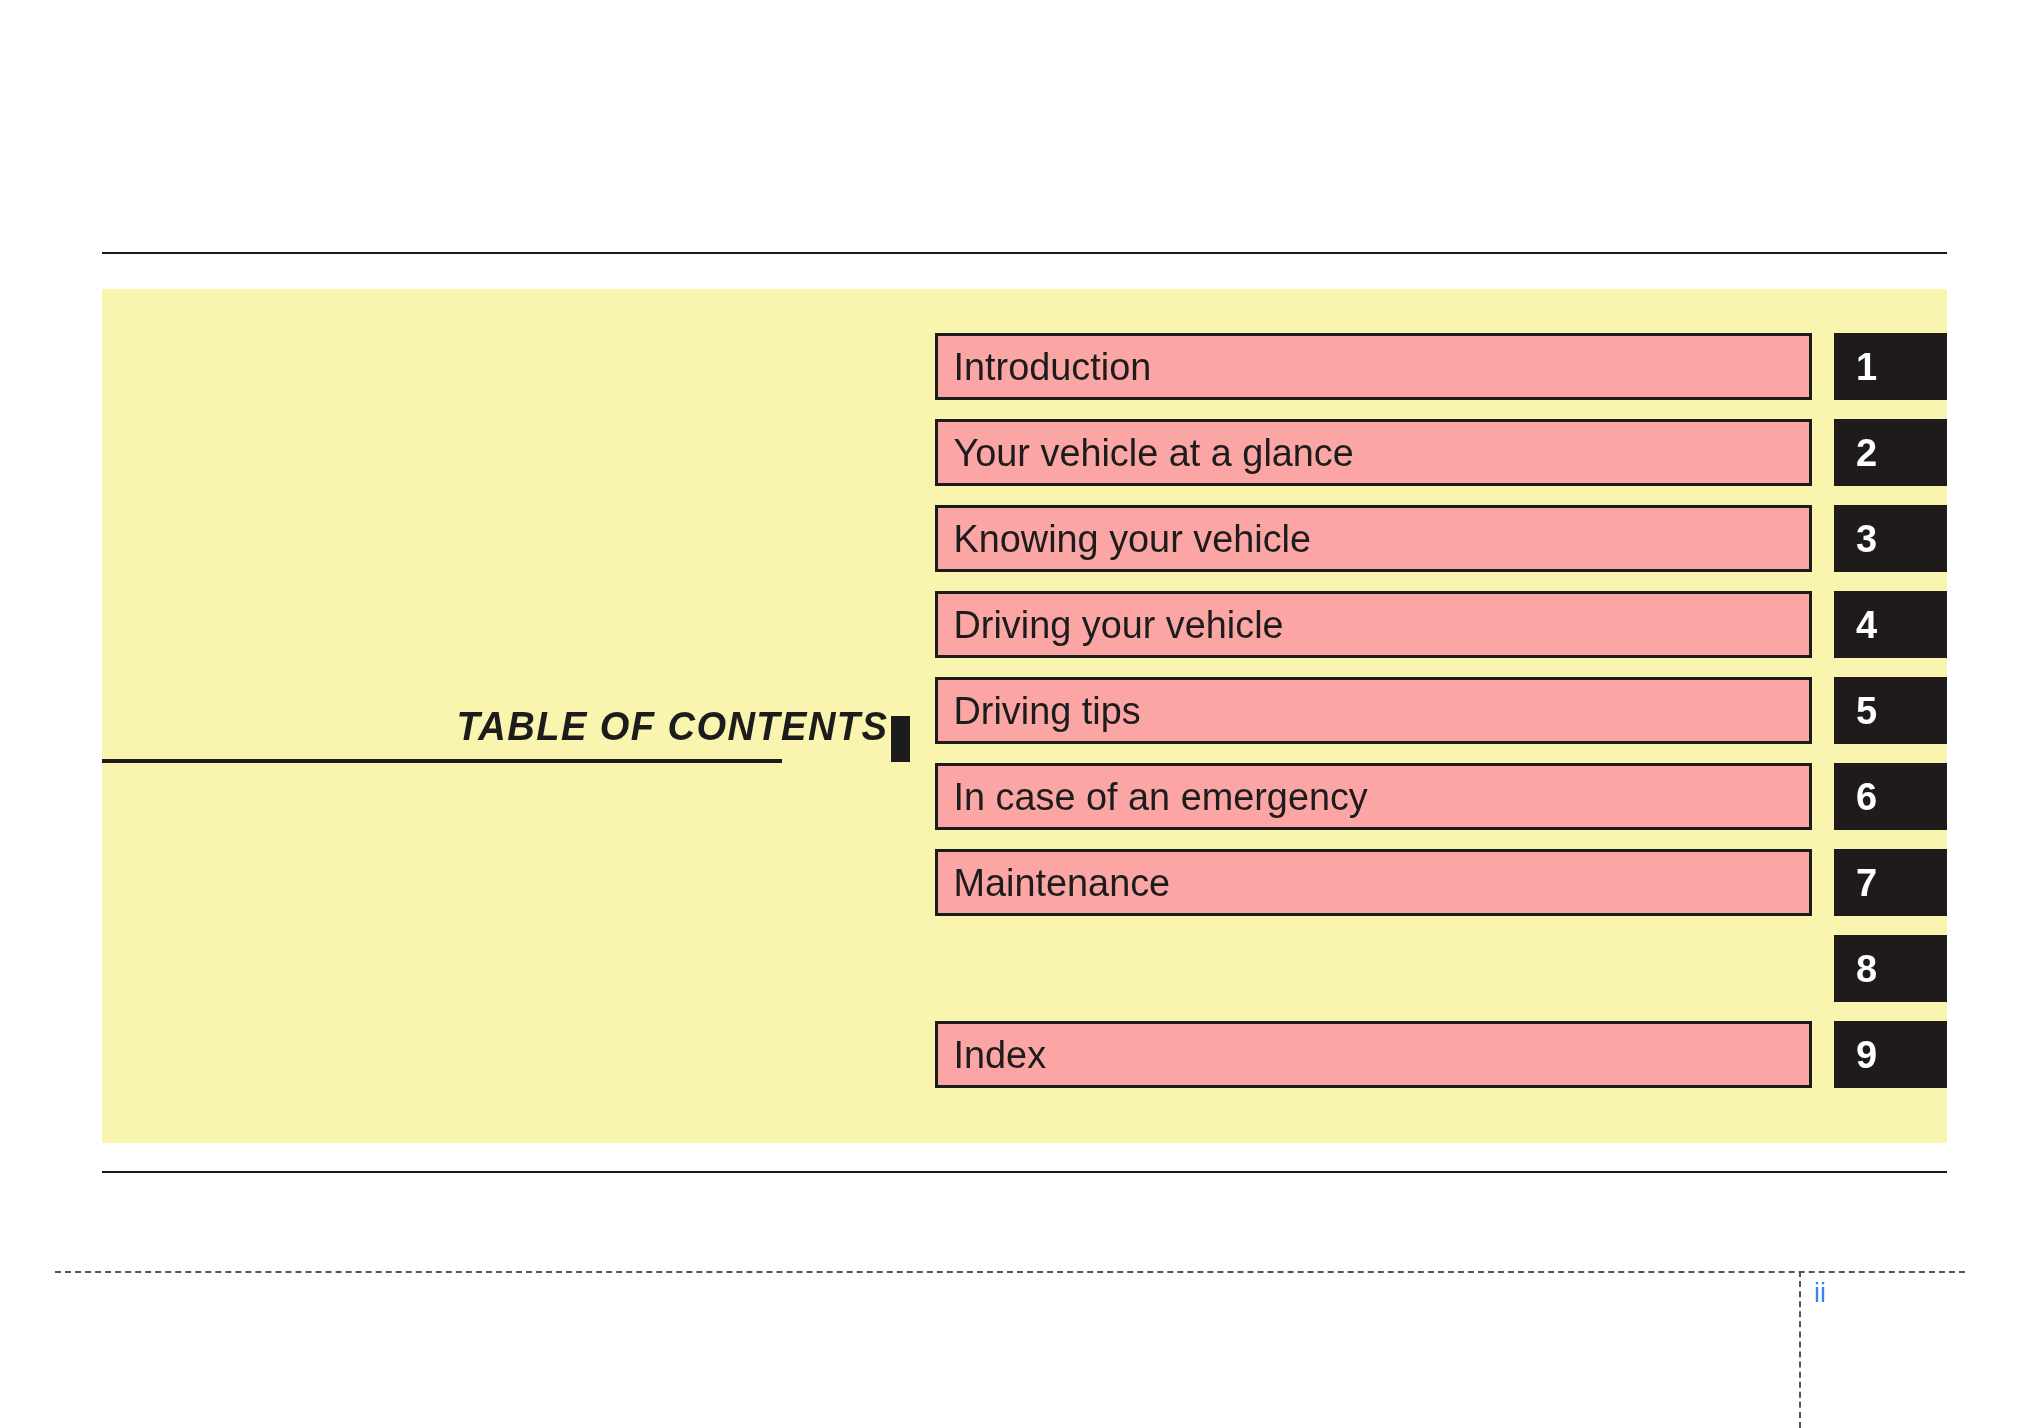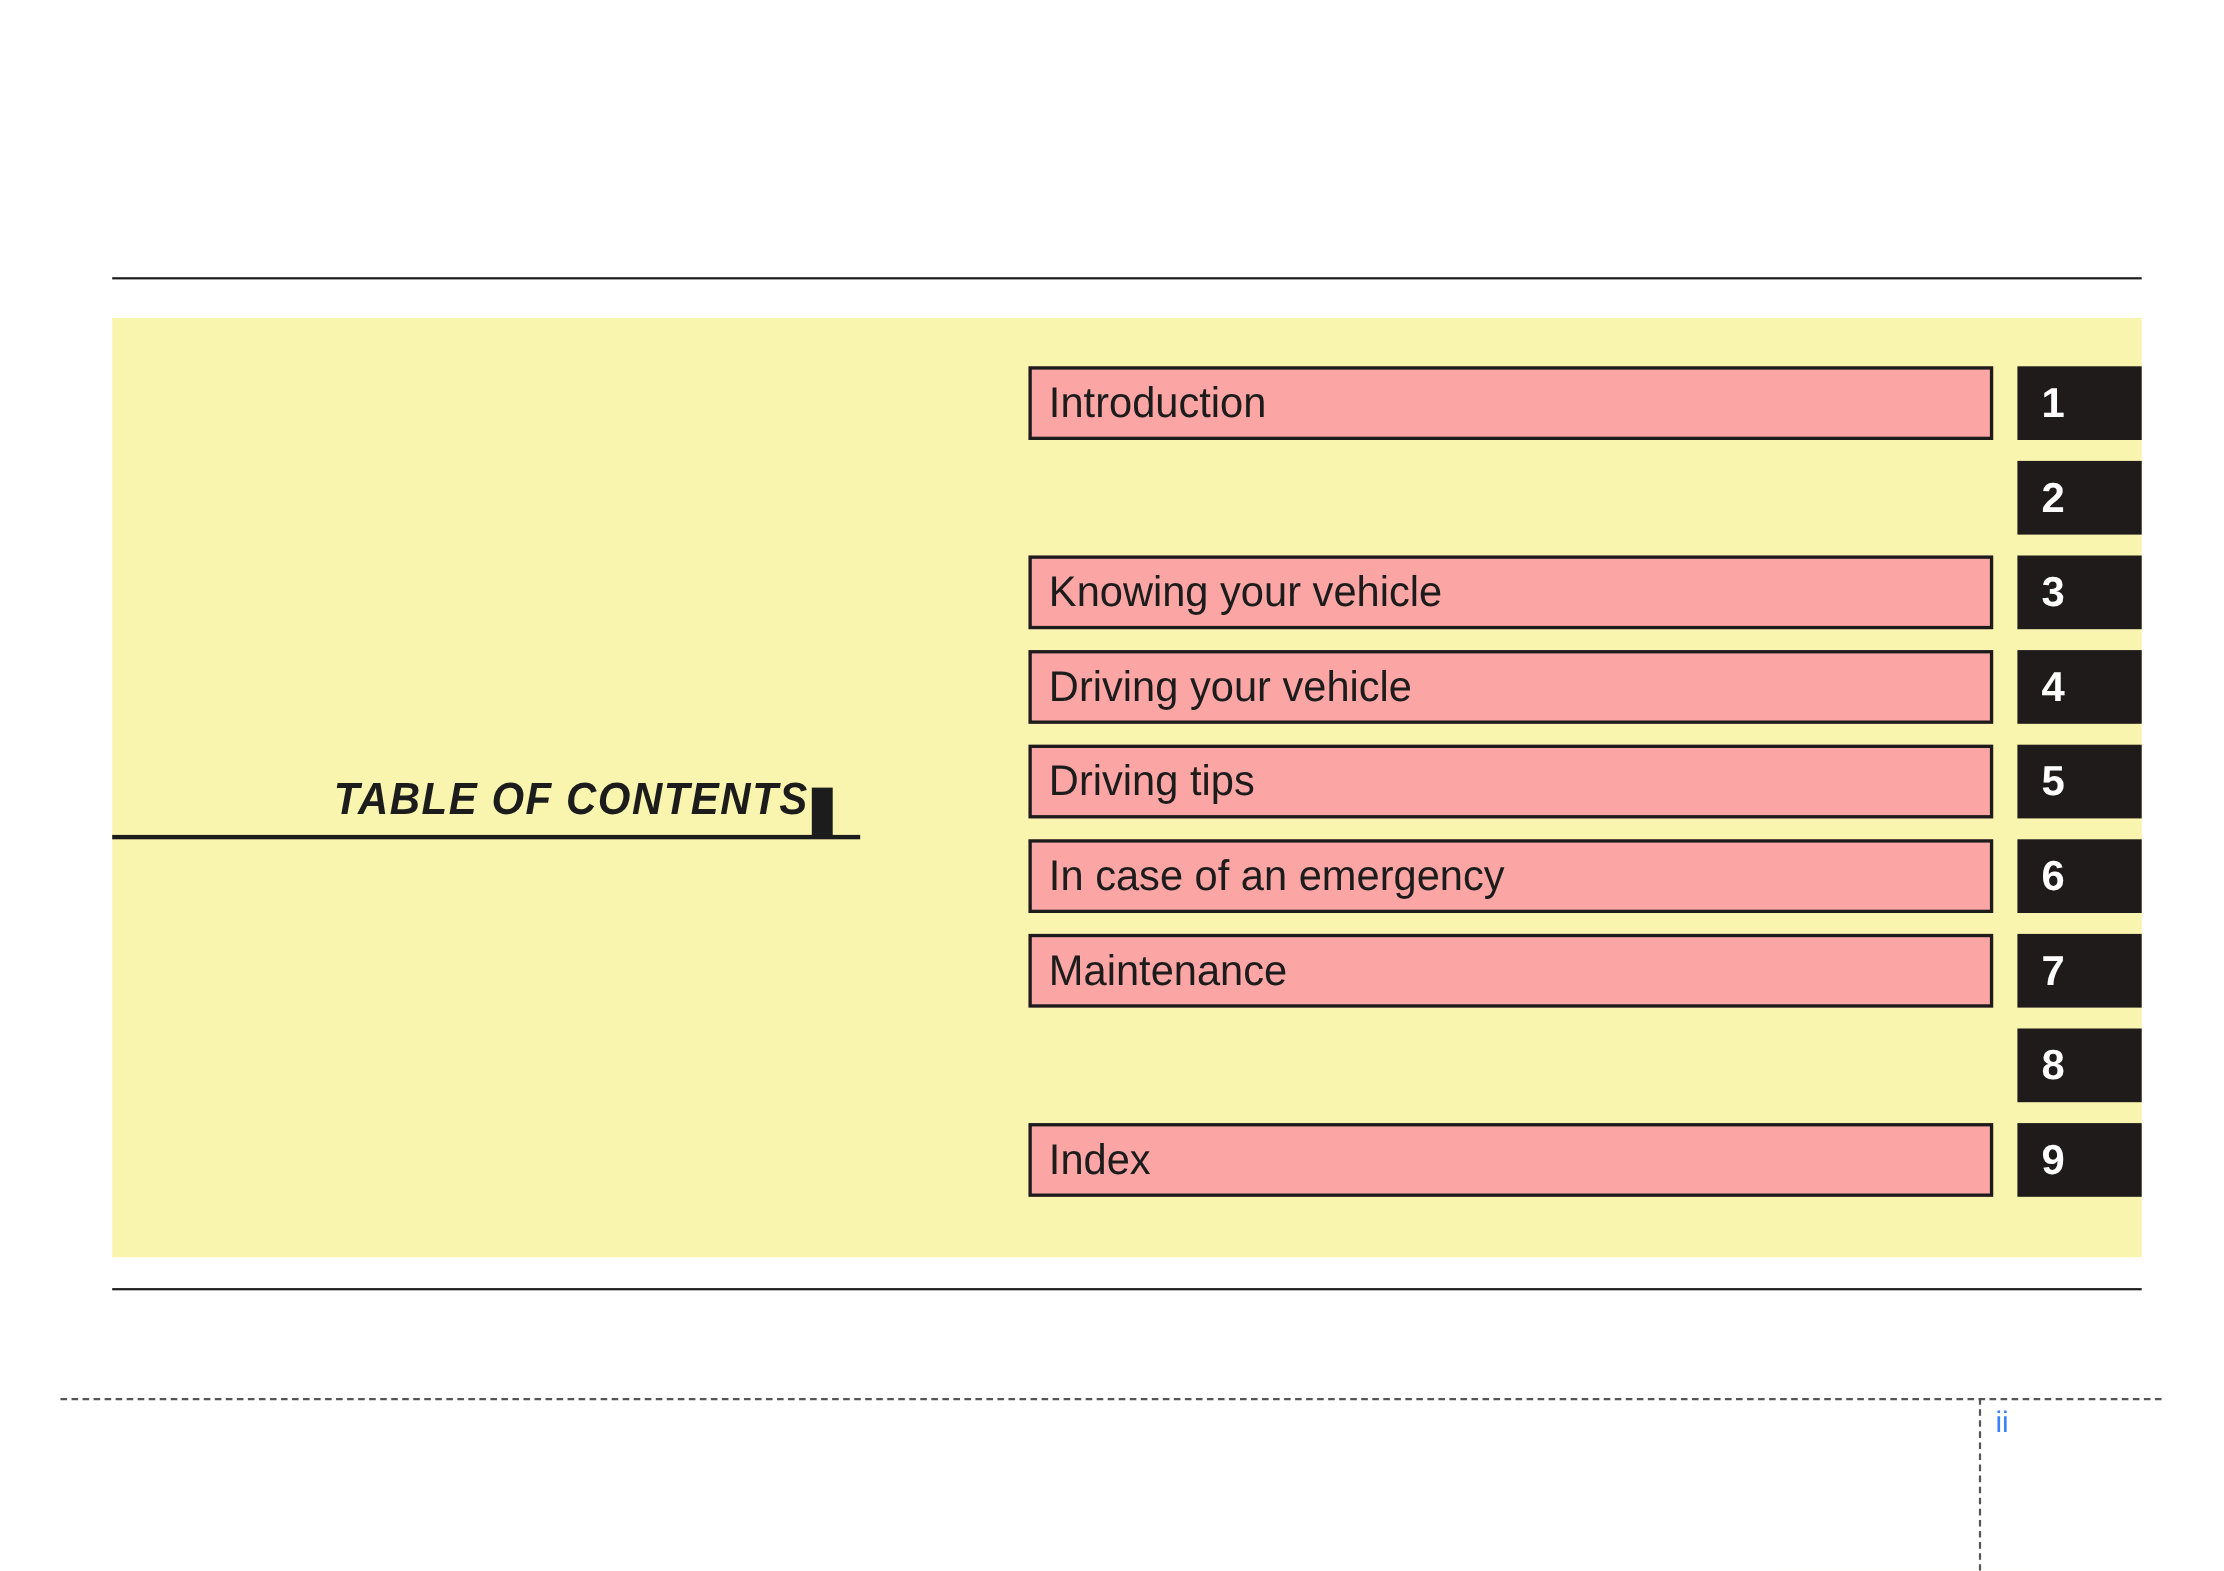--- a/index.html
+++ b/index.html
@@ -64,21 +64,21 @@
     width: 1845px;
     height: 854px;
     background: #faf5ae;
   }
 
   
   .title-block {
     position: absolute;
     left: 0px;
     top: 404px;          
-    width: 655px;
+    width: 808px;
     height: 70px;
   }
   .title-text {
     position: absolute;
     right: 22px;
     bottom: 13px;
     font-family: "Liberation Sans", sans-serif;
     font-size: 41px;
     font-weight: 700;
     font-style: italic;
@@ -179,20 +179,23 @@
   <div class="toc-list">
       <div class="toc-row">
         <div class="toc-box">
           <span class="toc-label">Introduction</span>
         </div>
         <div class="toc-tab">
           <span class="toc-num">1</span>
         </div>
       </div>
       <div class="toc-row">
+        <div class="toc-box">
+          <span class="toc-label">Your vehicle at a glance</span>
+        </div>
         <div class="toc-tab">
           <span class="toc-num">2</span>
         </div>
       </div>
       <div class="toc-row">
         <div class="toc-box">
           <span class="toc-label">Knowing your vehicle</span>
         </div>
         <div class="toc-tab">
           <span class="toc-num">3</span>

